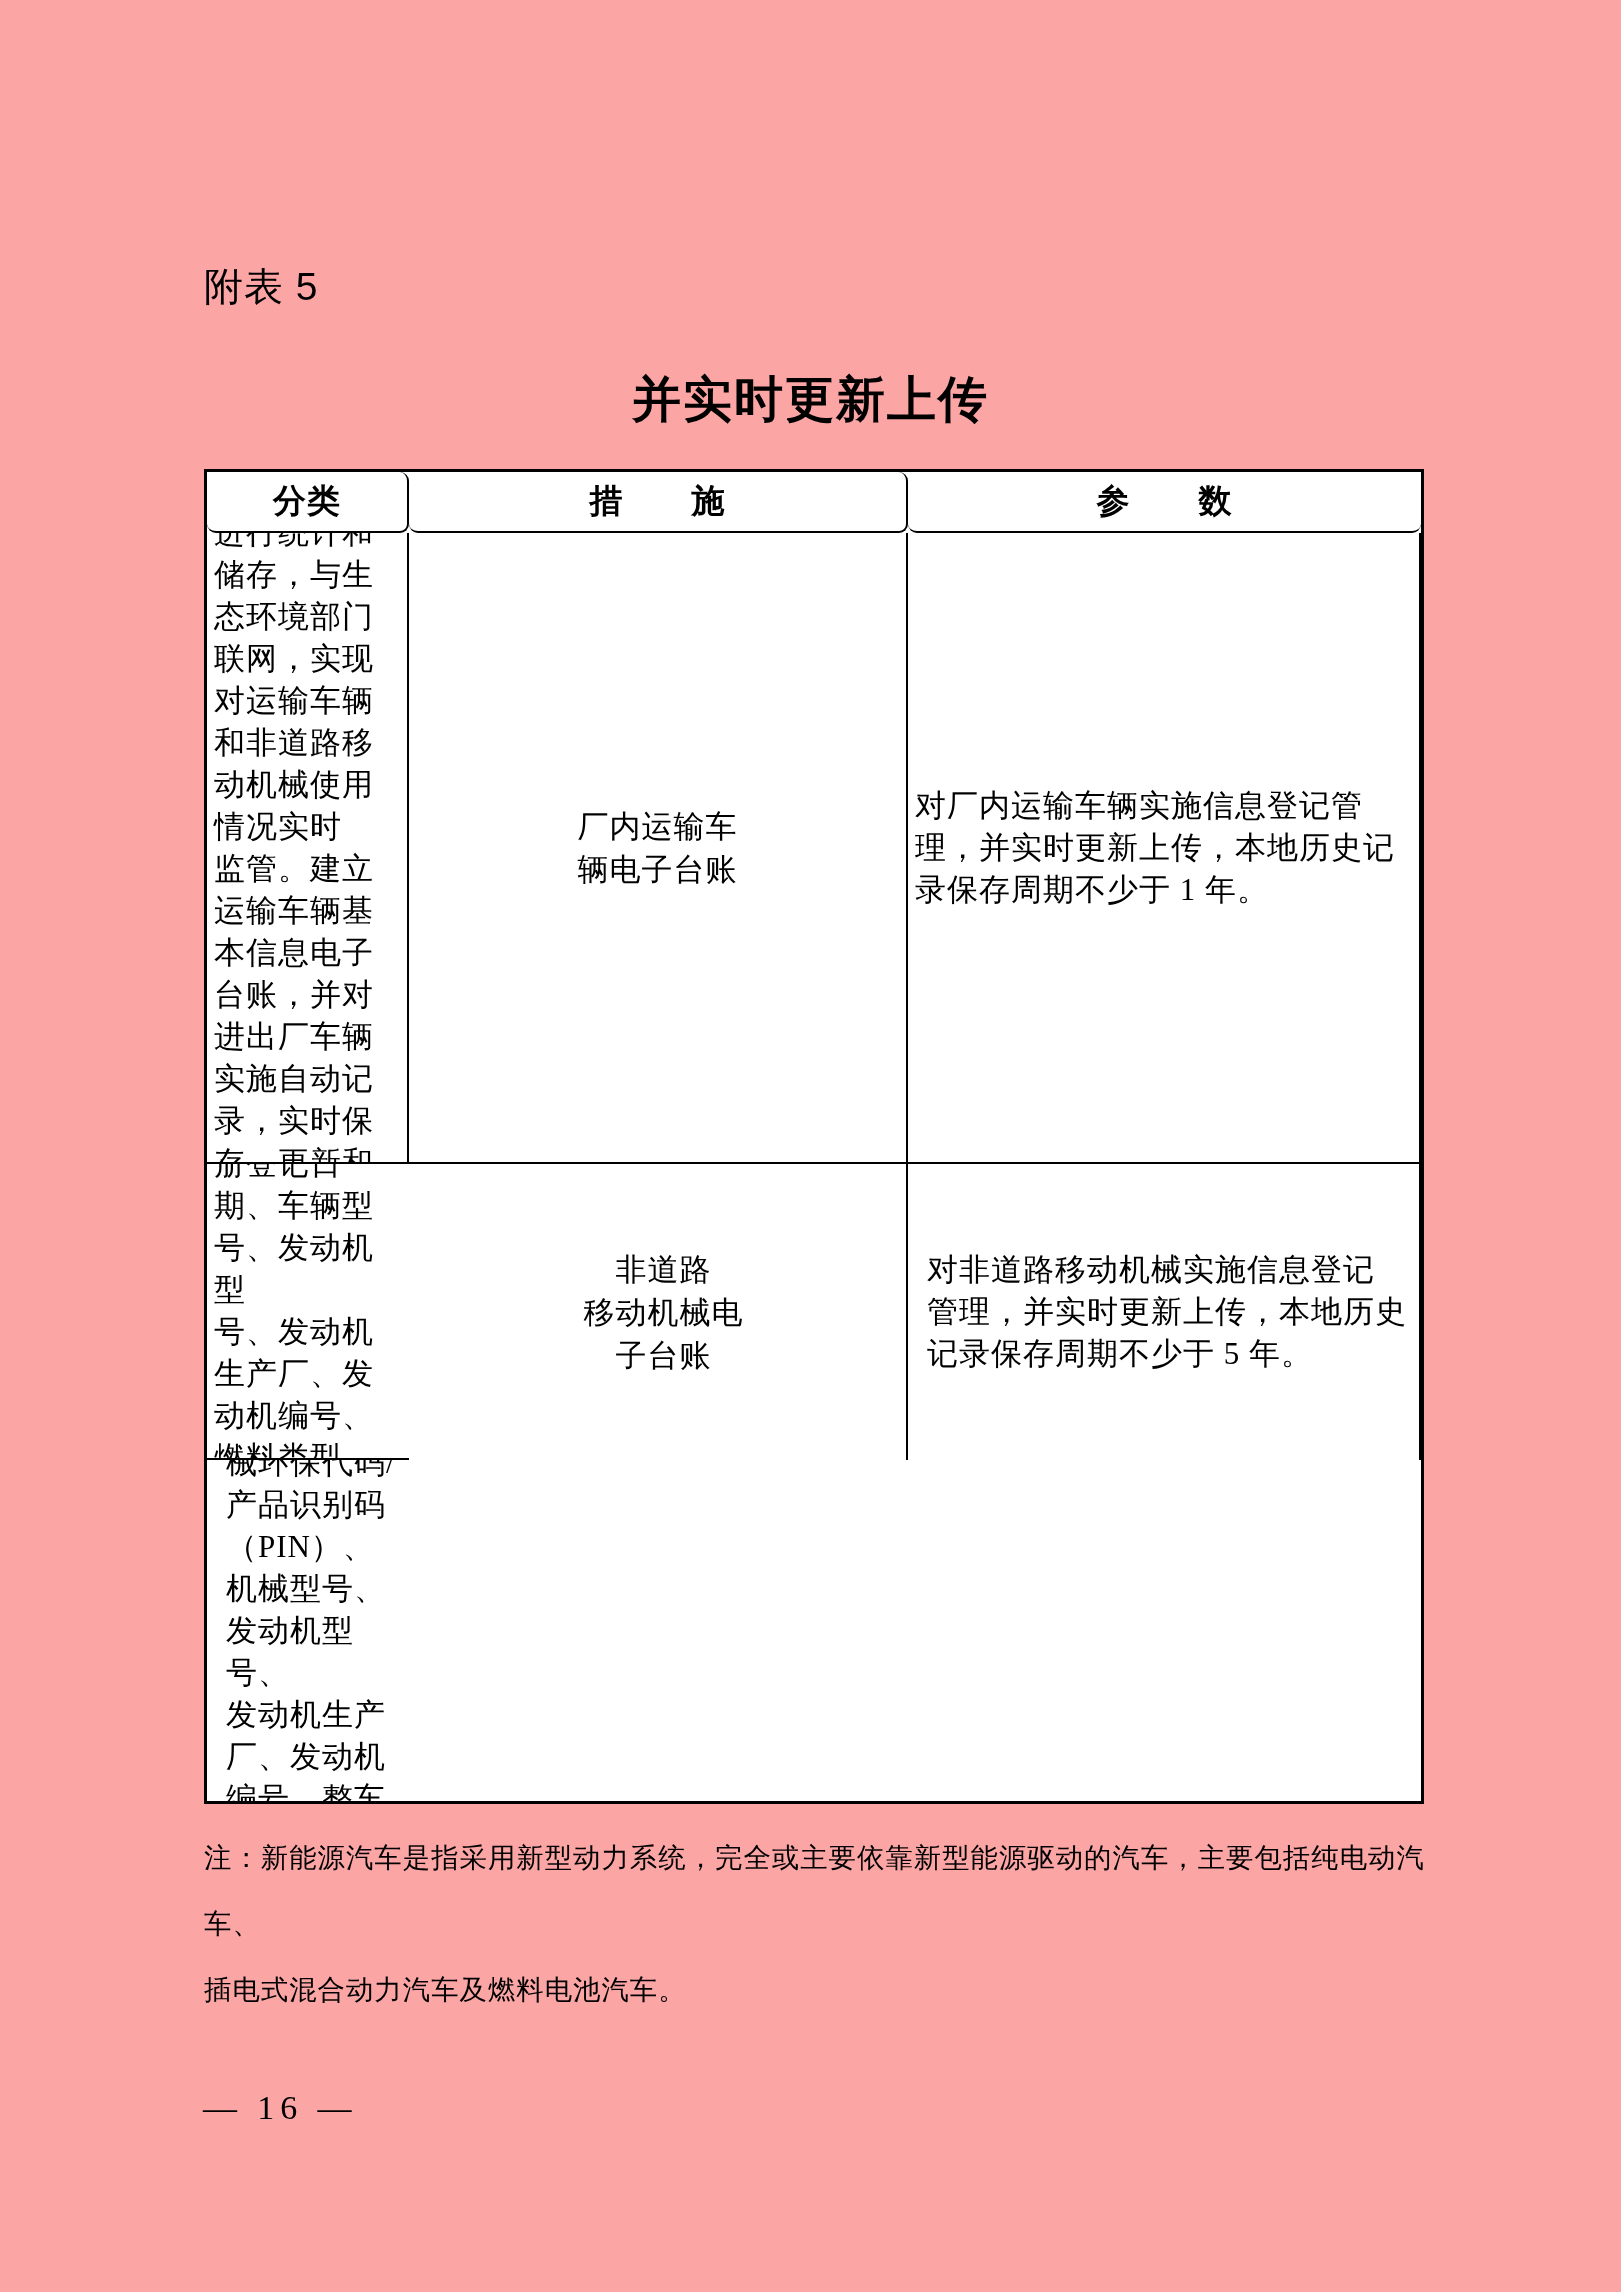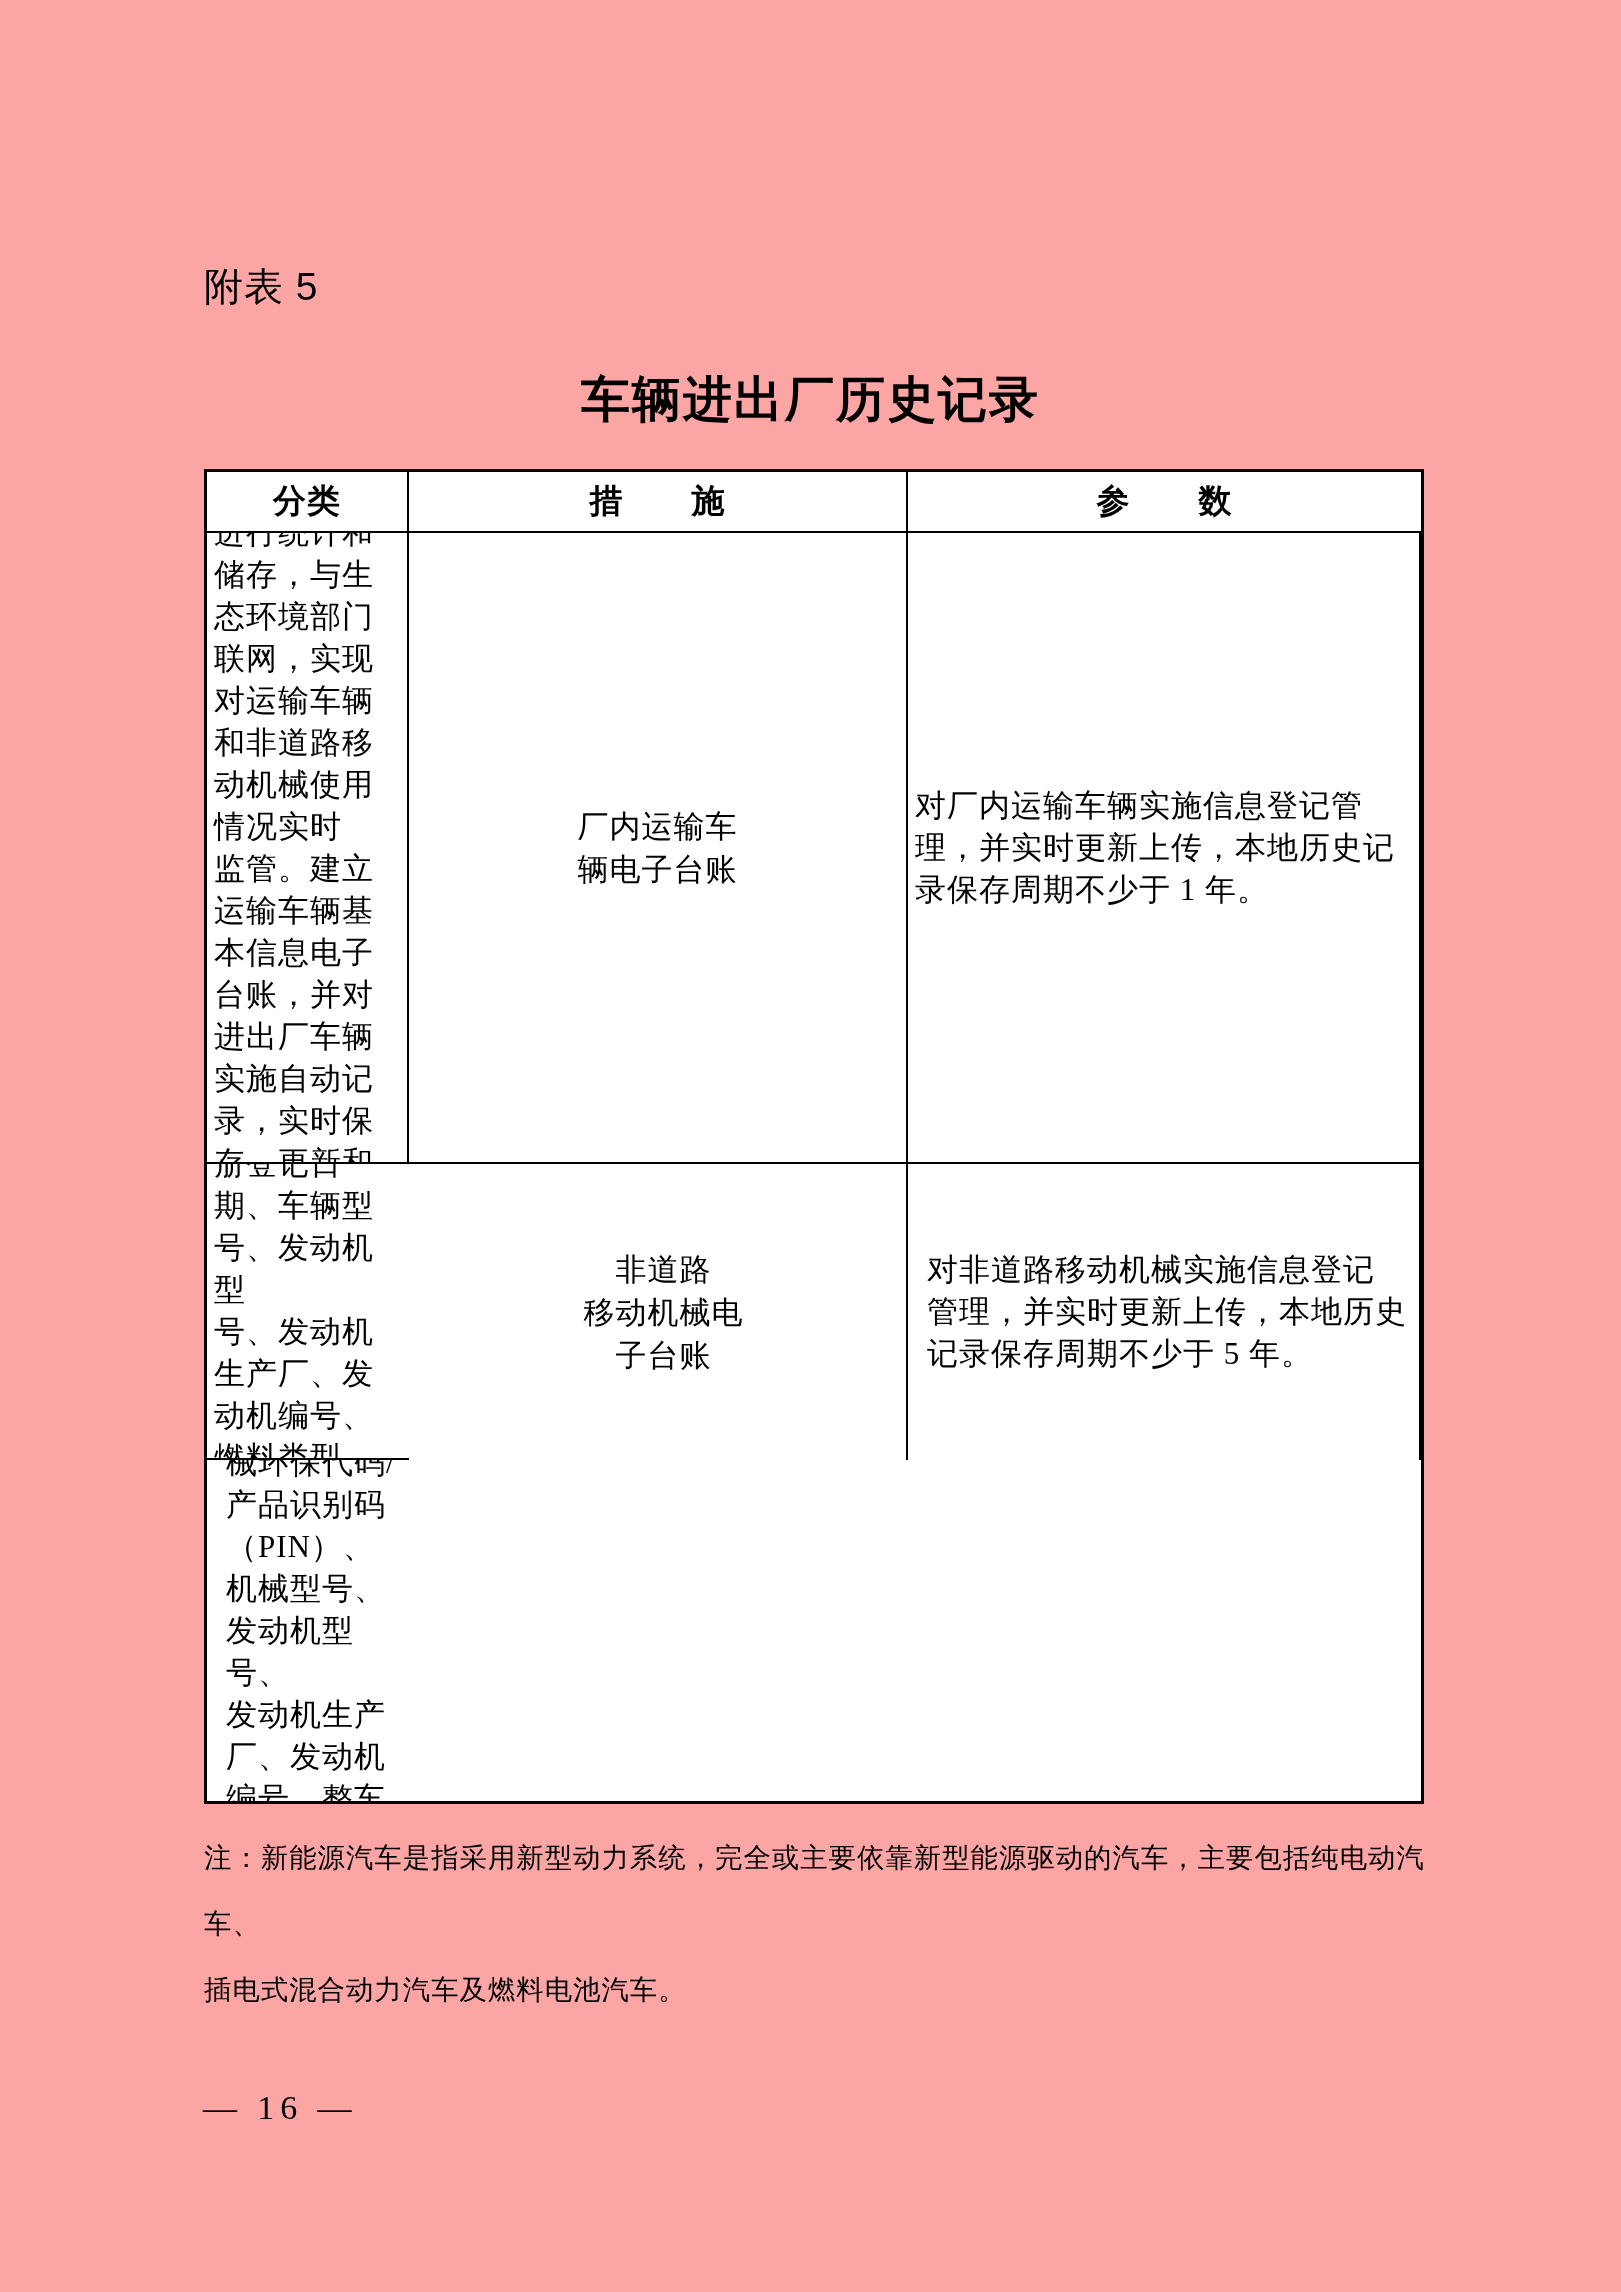--- a/index.html
+++ b/index.html
@@ -53,20 +53,21 @@
     overflow: hidden;
   }
   .cell.col-last { border-right: none; }
   .cell.row-last { border-bottom: none; padding-left: 12px; }
   .hcell {
     font-family: "Liberation Sans", "DejaVu Sans", sans-serif;
     font-size: 33px;
     font-weight: 600;
     letter-spacing: 1px;
     white-space: pre;
+    border-radius: 9px;
   }
   .cat-text {
     font-size: 31px;
     line-height: 43px;
     letter-spacing: 1px;
     text-align: center;
     white-space: pre-line;
   }
   .body-text {
     width: 100%;
@@ -98,21 +99,21 @@
     margin-top: 48px;
   }
 </style>
 </head>
 <body>
 
 <div class="page">
 
   <div class="doc-label">附表 5</div>
 
-  <div class="doc-title">车辆进出厂历史记录</div>
+  <div class="doc-title">并实时更新上传</div>
 
   <div class="req-table">
 
     <div class="cell hcell">分类</div>
     <div class="cell hcell">措　　施</div>
     <div class="cell hcell col-last">参　　数</div>
 
     <div class="cell">
       <div class="body-text">覆盖原辅材料、燃料、产品及副产
 品等运输车辆进出厂区的出入口，

